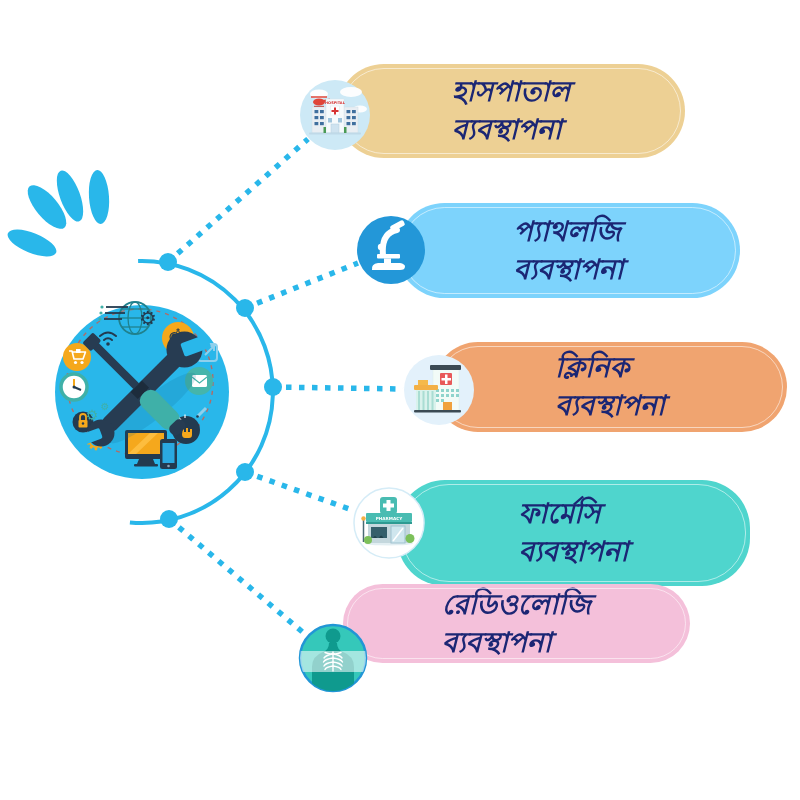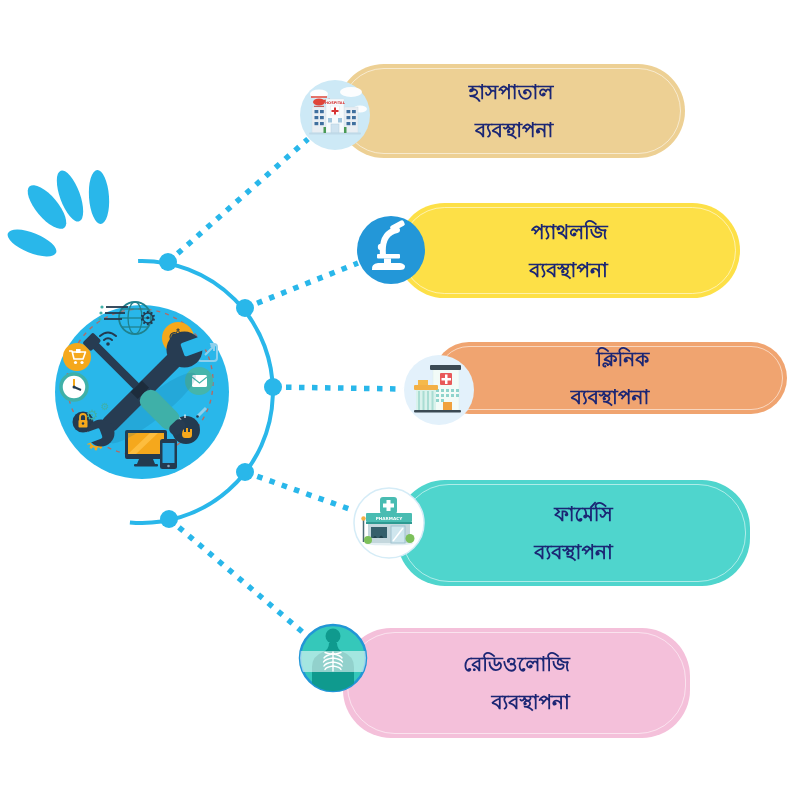--- a/index.html
+++ b/index.html
@@ -2,28 +2,28 @@
 <html><head>
 <meta charset="utf-8">
 <style>
   html,body{margin:0;padding:0;background:#ffffff;}
   .canvas{position:relative;width:800px;height:800px;background:#fff;overflow:hidden;
           font-family:"Liberation Sans","DejaVu Sans",sans-serif;}
   .bg-svg{position:absolute;left:0;top:0;}
   .pill{position:absolute;border-radius:48px;display:flex;align-items:center;justify-content:center;}
   .pill::after{content:"";position:absolute;inset:4px;border:1.5px solid rgba(255,255,255,.55);
                border-radius:inherit;pointer-events:none;}
-  .pill-text{text-align:right;color:#1b2674;font-weight:bold;font-size:20px;line-height:38px;}
+  .pill-text{text-align:left;color:#1b2674;font-weight:bold;font-size:28px;line-height:38px;font-style:italic;}
   .pill-text span{display:block;}
   .badge{position:absolute;}
   .p1{left:337px;top:64px;width:348px;height:94px;}
   .p2{left:397px;top:203px;width:343px;height:95px;}
-  .p3{left:433px;top:342px;width:354px;height:72px;}
+  .p3{left:433px;top:342px;width:354px;height:90px;}
   .p4{left:397px;top:480px;width:353px;height:106px;}
-  .p5{left:343px;top:628px;width:347px;height:110px;}
+  .p5{left:343px;top:584px;width:347px;height:79px;}
   .b1{left:299px;top:79px;}
   .b2{left:357px;top:216px;}
   .b3{left:403px;top:354px;}
   .b4{left:353px;top:487px;}
   .b5{left:298px;top:623px;}
 </style>
 </head>
 <body>
 
 <div class="canvas">
@@ -178,21 +178,21 @@
       </g>
     </g>
   </svg>
 
   <div class="pill p1" style="background: rgb(237, 208, 148);">
     <div class="pill-text">
       <span>হাসপাতাল</span>
       <span>ব্যবস্থাপনা</span>
     </div>
   </div>
-  <div class="pill p2" style="background: #fde047;">
+  <div class="pill p2" style="background: #7dd3fc;">
     <div class="pill-text">
       <span>প্যাথলজি</span>
       <span>ব্যবস্থাপনা</span>
     </div>
   </div>
   <div class="pill p3" style="background: rgb(240, 164, 112);">
     <div class="pill-text">
       <span>ক্লিনিক</span>
       <span>ব্যবস্থাপনা</span>
     </div>

